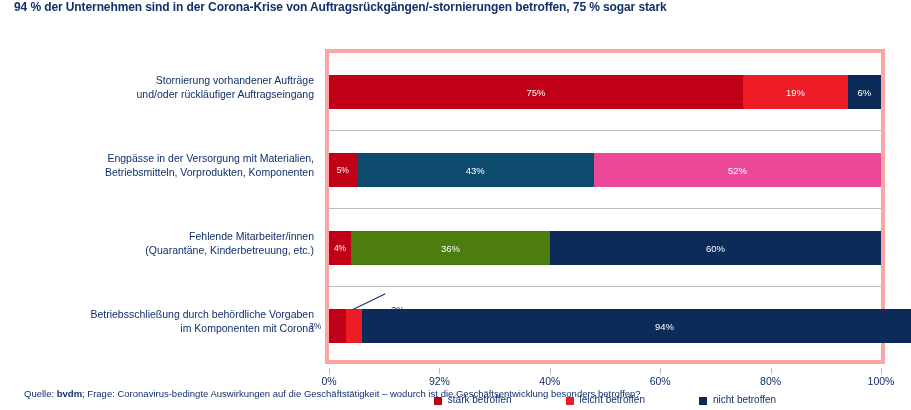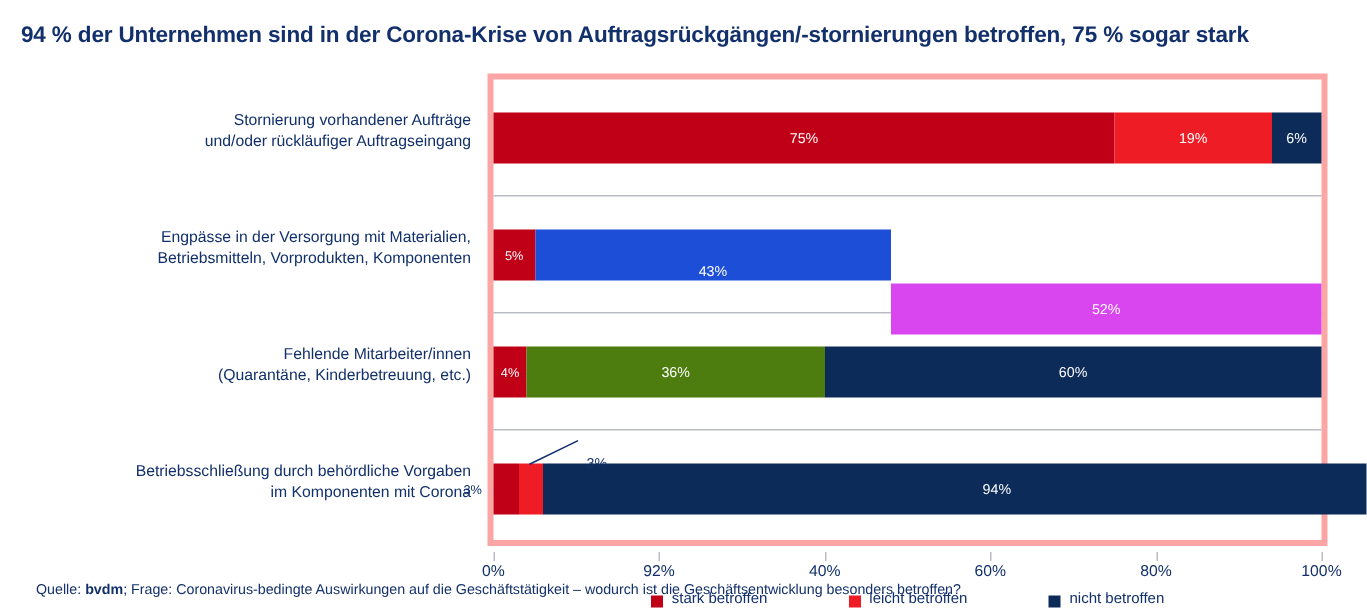--- a/index.html
+++ b/index.html
@@ -11,23 +11,23 @@
     height: 410px;
     background: #ffffff;
     font-family: "Liberation Sans", sans-serif;
     color: #1b2a4a;
     position: relative;
     overflow: hidden;
   }
   #chart-title {
     position: absolute;
     left: 14px;
-    top: 15px;
+    top: 0;
     width: 890px;
-    font-size: 15px;
+    font-size: 12px;
     font-weight: bold;
     color: #12306b;
     letter-spacing: -0.1px;
     line-height: 1.2;
   }
   #plot-wrap {
     position: absolute;
     left: 0;
     top: 44px;
     width: 911px;
@@ -175,24 +175,24 @@
       </div>
       <div class="seg" style="left:94%; width:6%; background:#0d2b59;">
         <span>6%</span>
       </div>
     </div>
 
     <div class="bar-track" style="top: 100px;">
       <div class="seg" style="left:0%; width:5%; background:#c00016; font-size:8.5px;">
         <span>5%</span>
       </div>
-      <div class="seg" style="left:5%; width:43%; background:#1d4ed8;align-items:flex-end;">
+      <div class="seg" style="left:5%; width:43%; background:#0c4a6e;">
         <span>43%</span>
       </div>
-      <div class="seg" style="left:48%; width:52%; background:#d946ef;margin-top:36px;">
+      <div class="seg" style="left:48%; width:52%; background:#ec4899;">
         <span>52%</span>
       </div>
     </div>
 
     <div class="bar-track" style="top: 178px;">
       <div class="seg" style="left:0%; width:4%; background:#c00016; font-size:8.5px;">
         <span>4%</span>
       </div>
       <div class="seg" style="left:4%; width:36%; background:#4d7c0f;">
         <span>36%</span>

